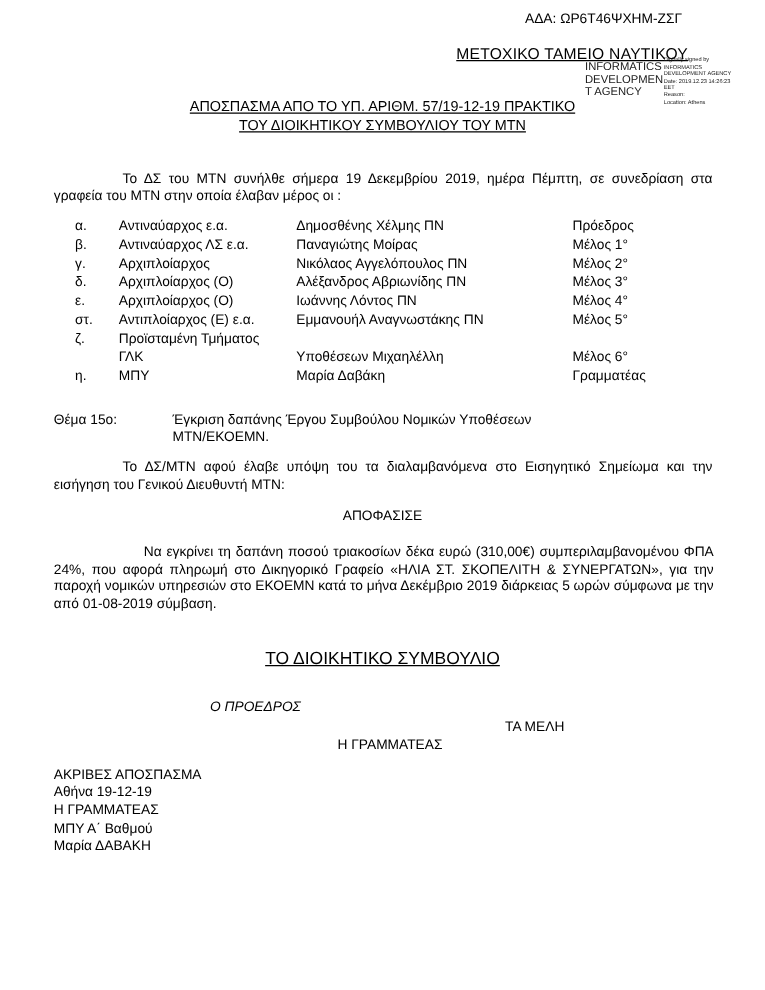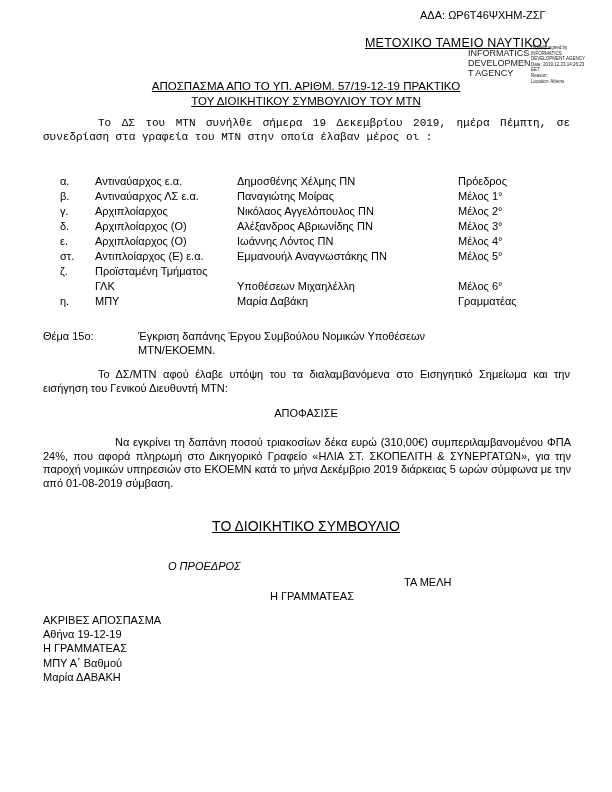--- a/index.html
+++ b/index.html
@@ -22,21 +22,21 @@
   .org { top: 36px; left: 365px; font-size: 12.5px; letter-spacing: 0.2px; }
 
   .stamp-agency { top: 48px; left: 468px; font-size: 9px; line-height: 10px; color: #1a1a1a; }
   .stamp-details { top: 45px; left: 531px; font-size: 4.5px; line-height: 5.6px; color: #1a1a1a; width: 78px; }
 
   .title { top: 79px; font-size: 11.5px; line-height: 15px; }
   .title div { display: inline-block; }
   .title .tl { display: block; }
 
   .para { left: 43px; width: 527px; font-size: 11px; line-height: 14px; }
-  .intro { top: 116px; text-indent: 55px; font-family: Liberation Mono, monospace; }
+  .intro { top: 136px; text-indent: 55px; }
 
   .members { top: 174px; left: 60px; width: 510px; display: grid;
     grid-template-columns: 35px 142px 221px auto; font-size: 11px; line-height: 15px; }
   .members > div { white-space: nowrap; }
 
   .topic { top: 329px; left: 43px; width: 527px; display: flex; font-size: 11px; line-height: 14px; gap: 23px; }
   .topic-label { width: 72px; flex: 0 0 72px; }
   .topic-text { white-space: pre-line; }
 
   .consideration { top: 367px; text-indent: 55px; }

